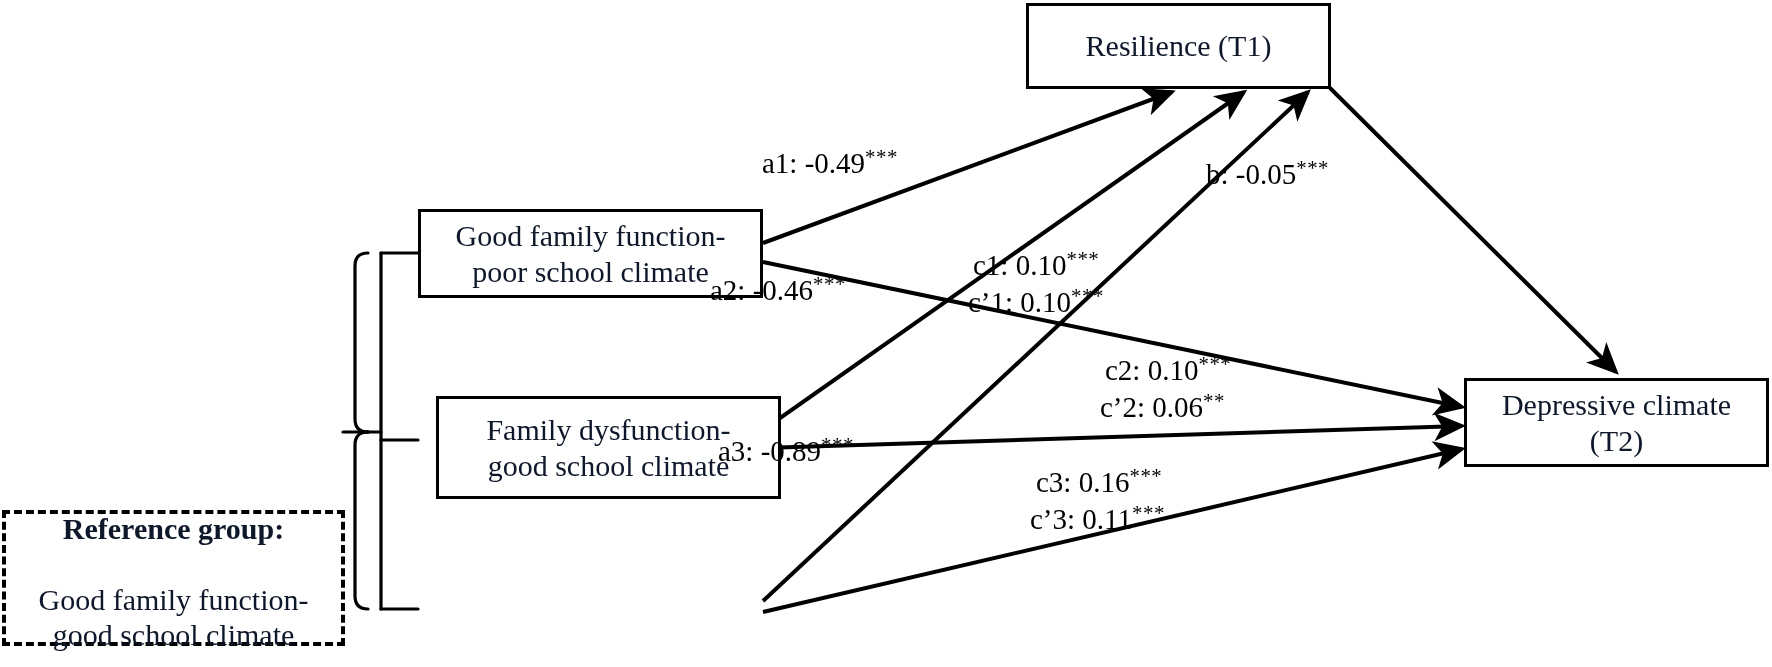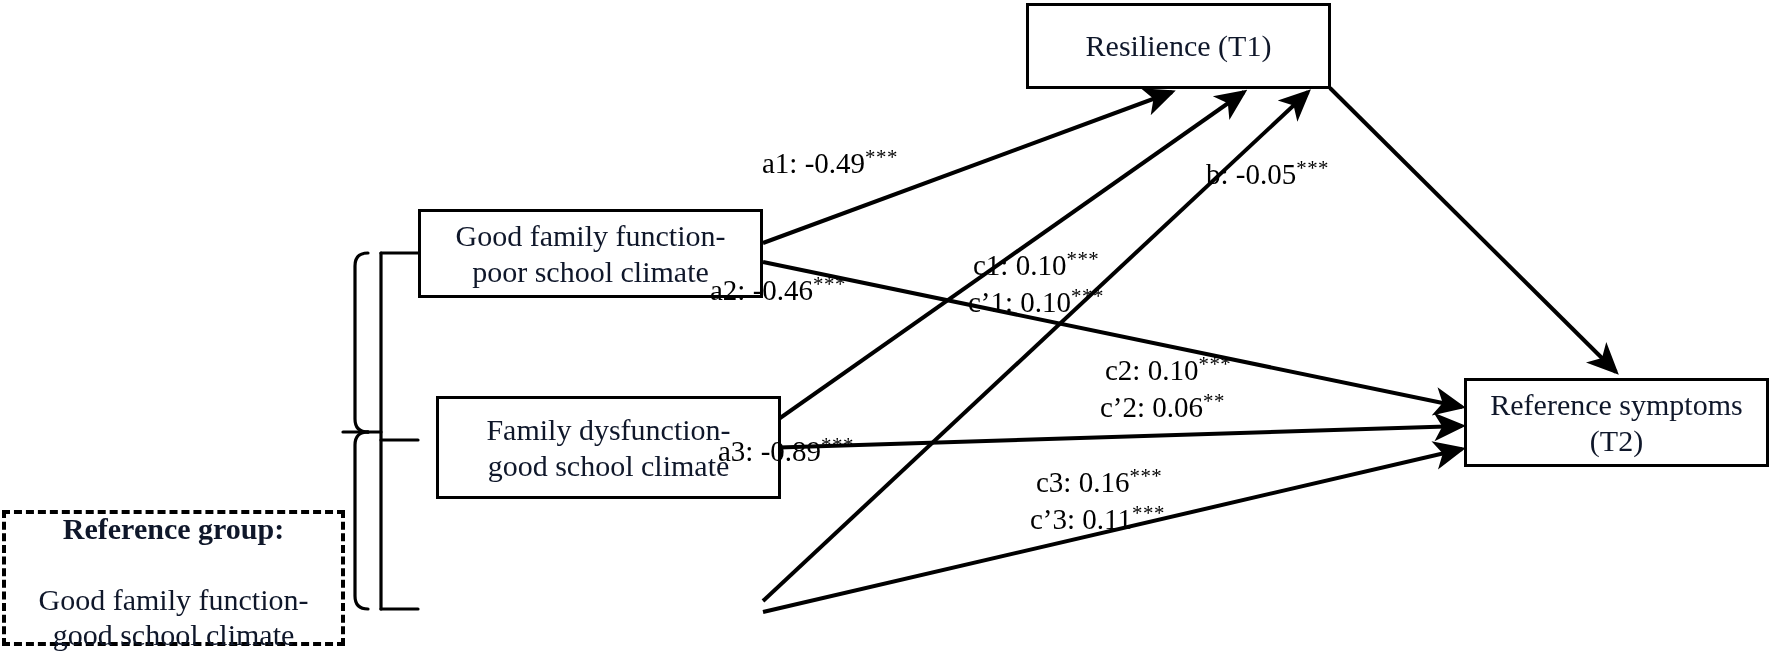--- a/index.html
+++ b/index.html
@@ -122,21 +122,21 @@
     <span class="node-text">Family dysfunction-
 good school climate</span>
   </div>
 
 
   <div class="node-box" style="left:1026px; top:3px; width:305px; height:86px;">
     <span class="node-text">Resilience (T1)</span>
   </div>
 
   <div class="node-box" style="left:1464px; top:378px; width:305px; height:89px;">
-    <span class="node-text">Reference symptoms
+    <span class="node-text">Depressive climate
 (T2)</span>
   </div>
 
   <div class="path-label" style="left:762px; top:149px;">
     <span>a1: -0.49</span><sup>***</sup>
   </div>
 
   <div class="path-label" style="left:710px; top:276px;">
     <span>a2: -0.46</span><sup>***</sup>
   </div>

